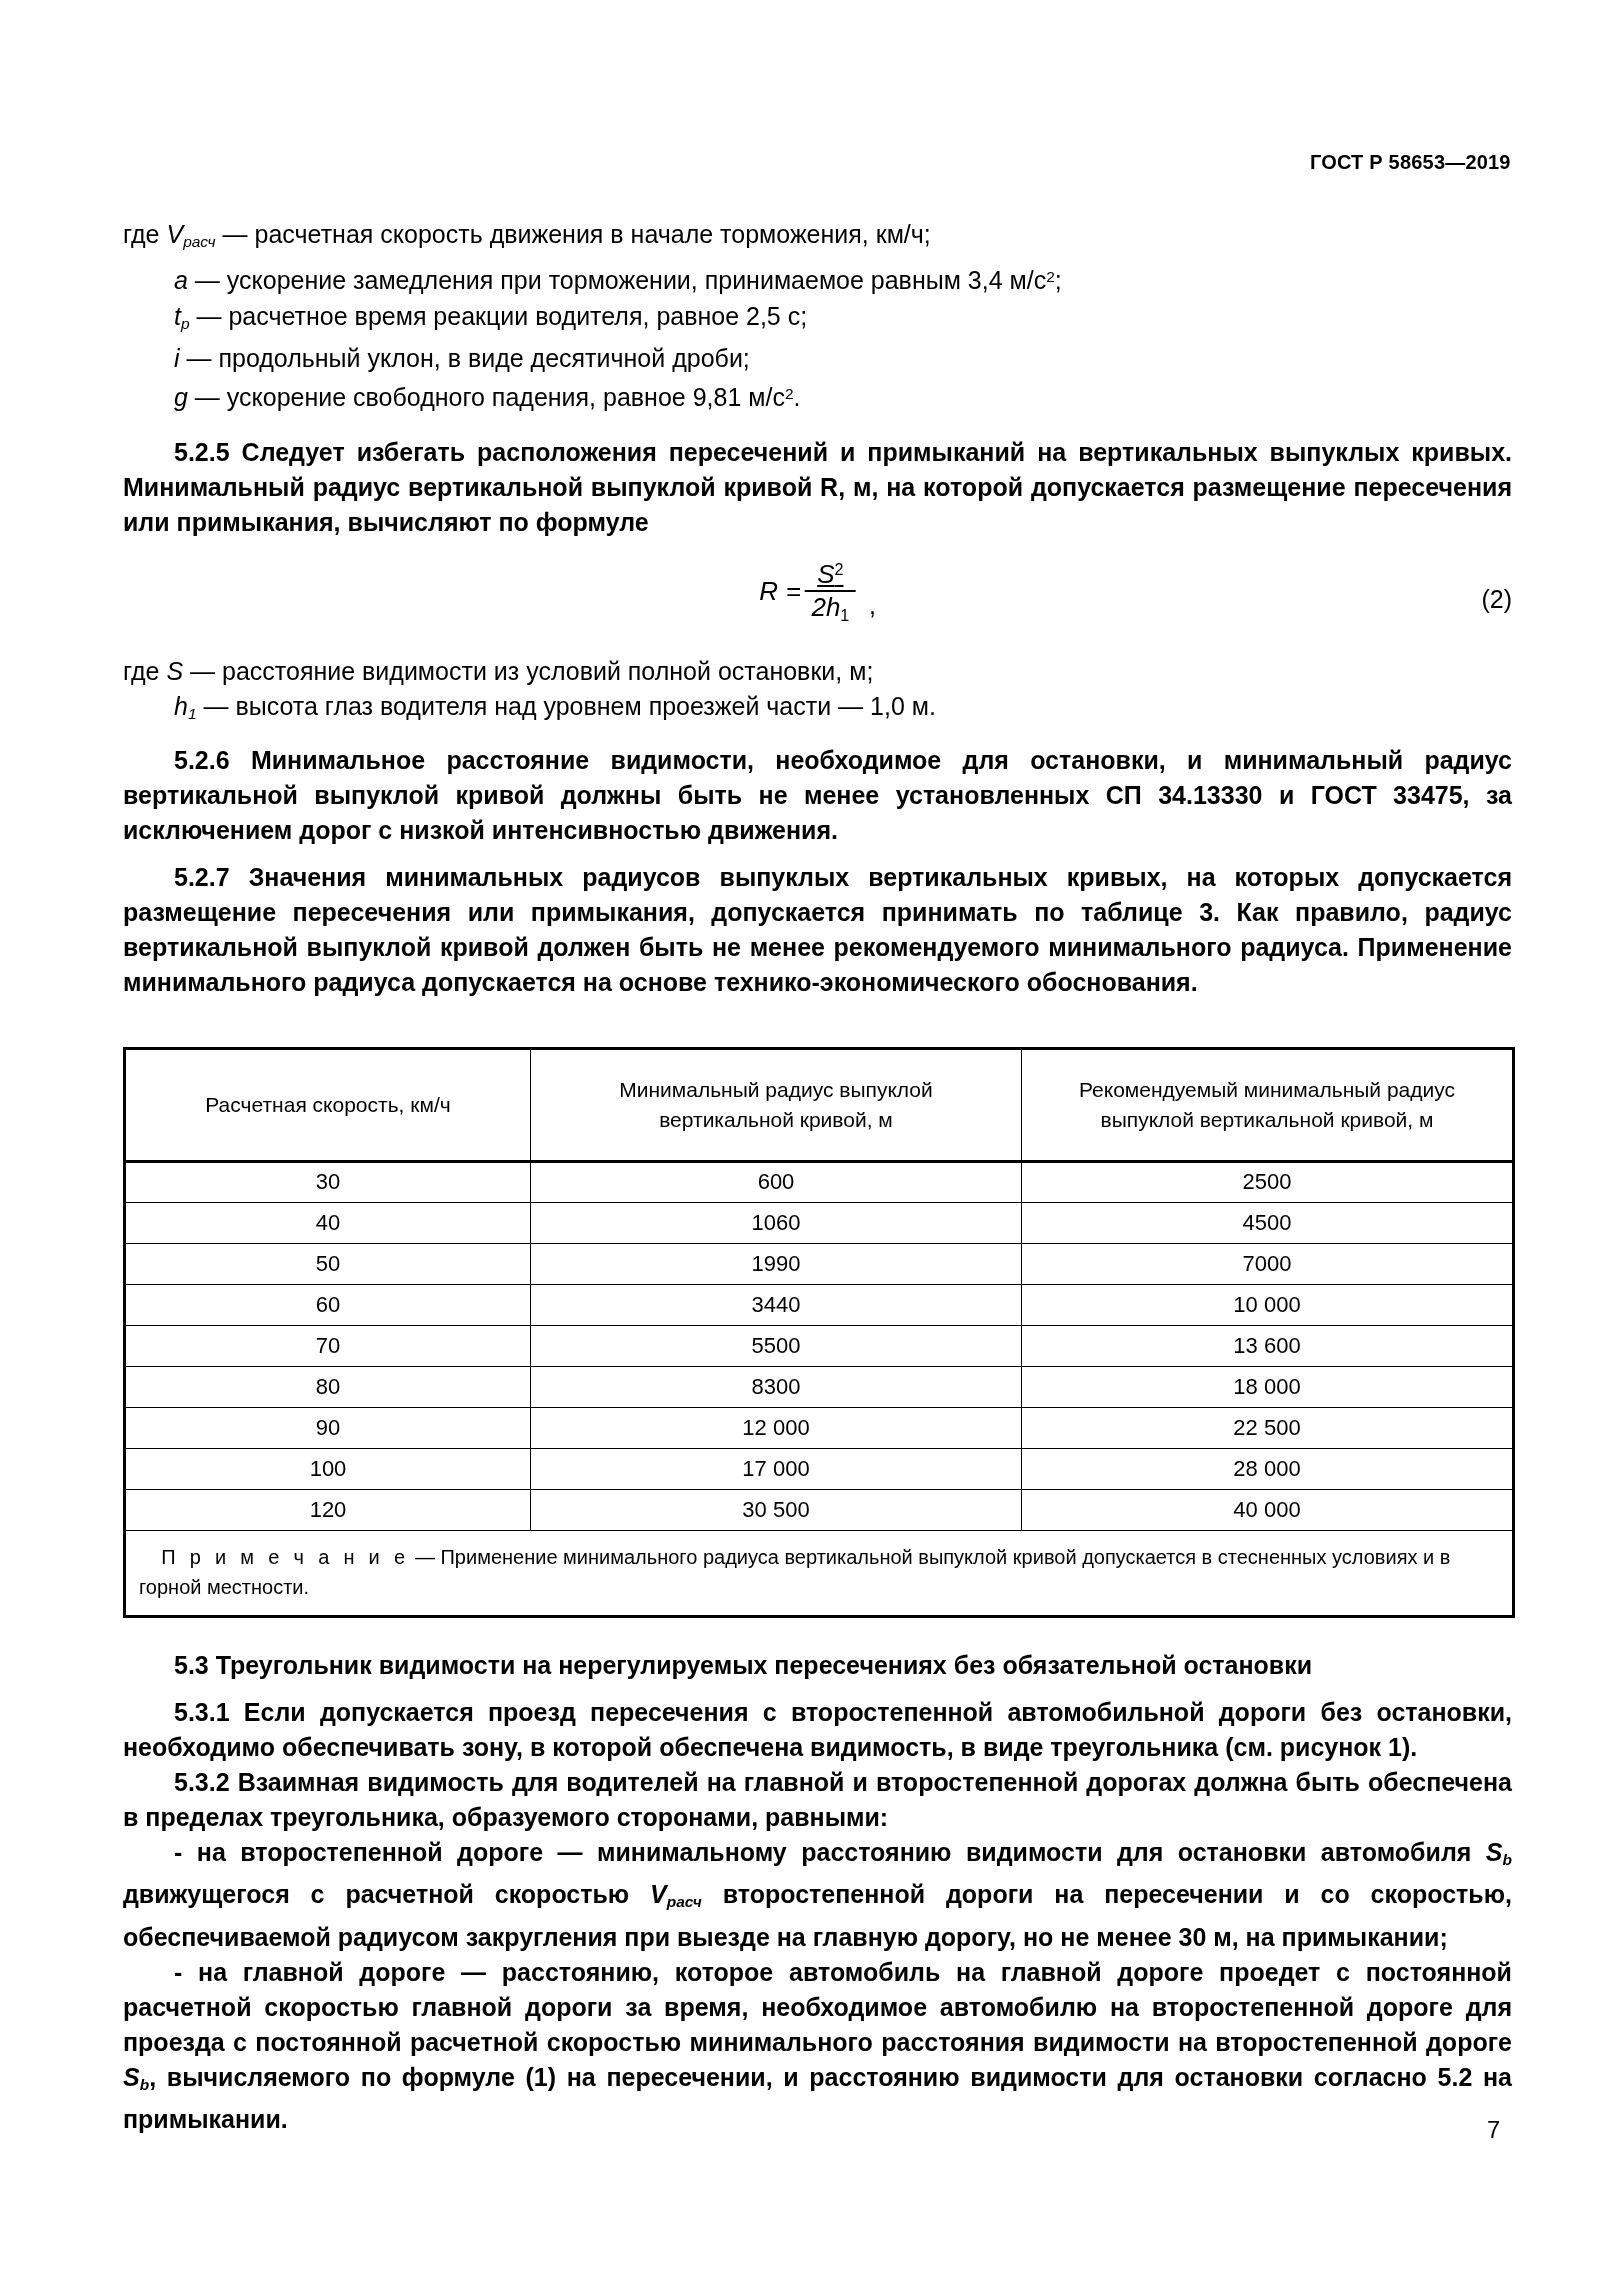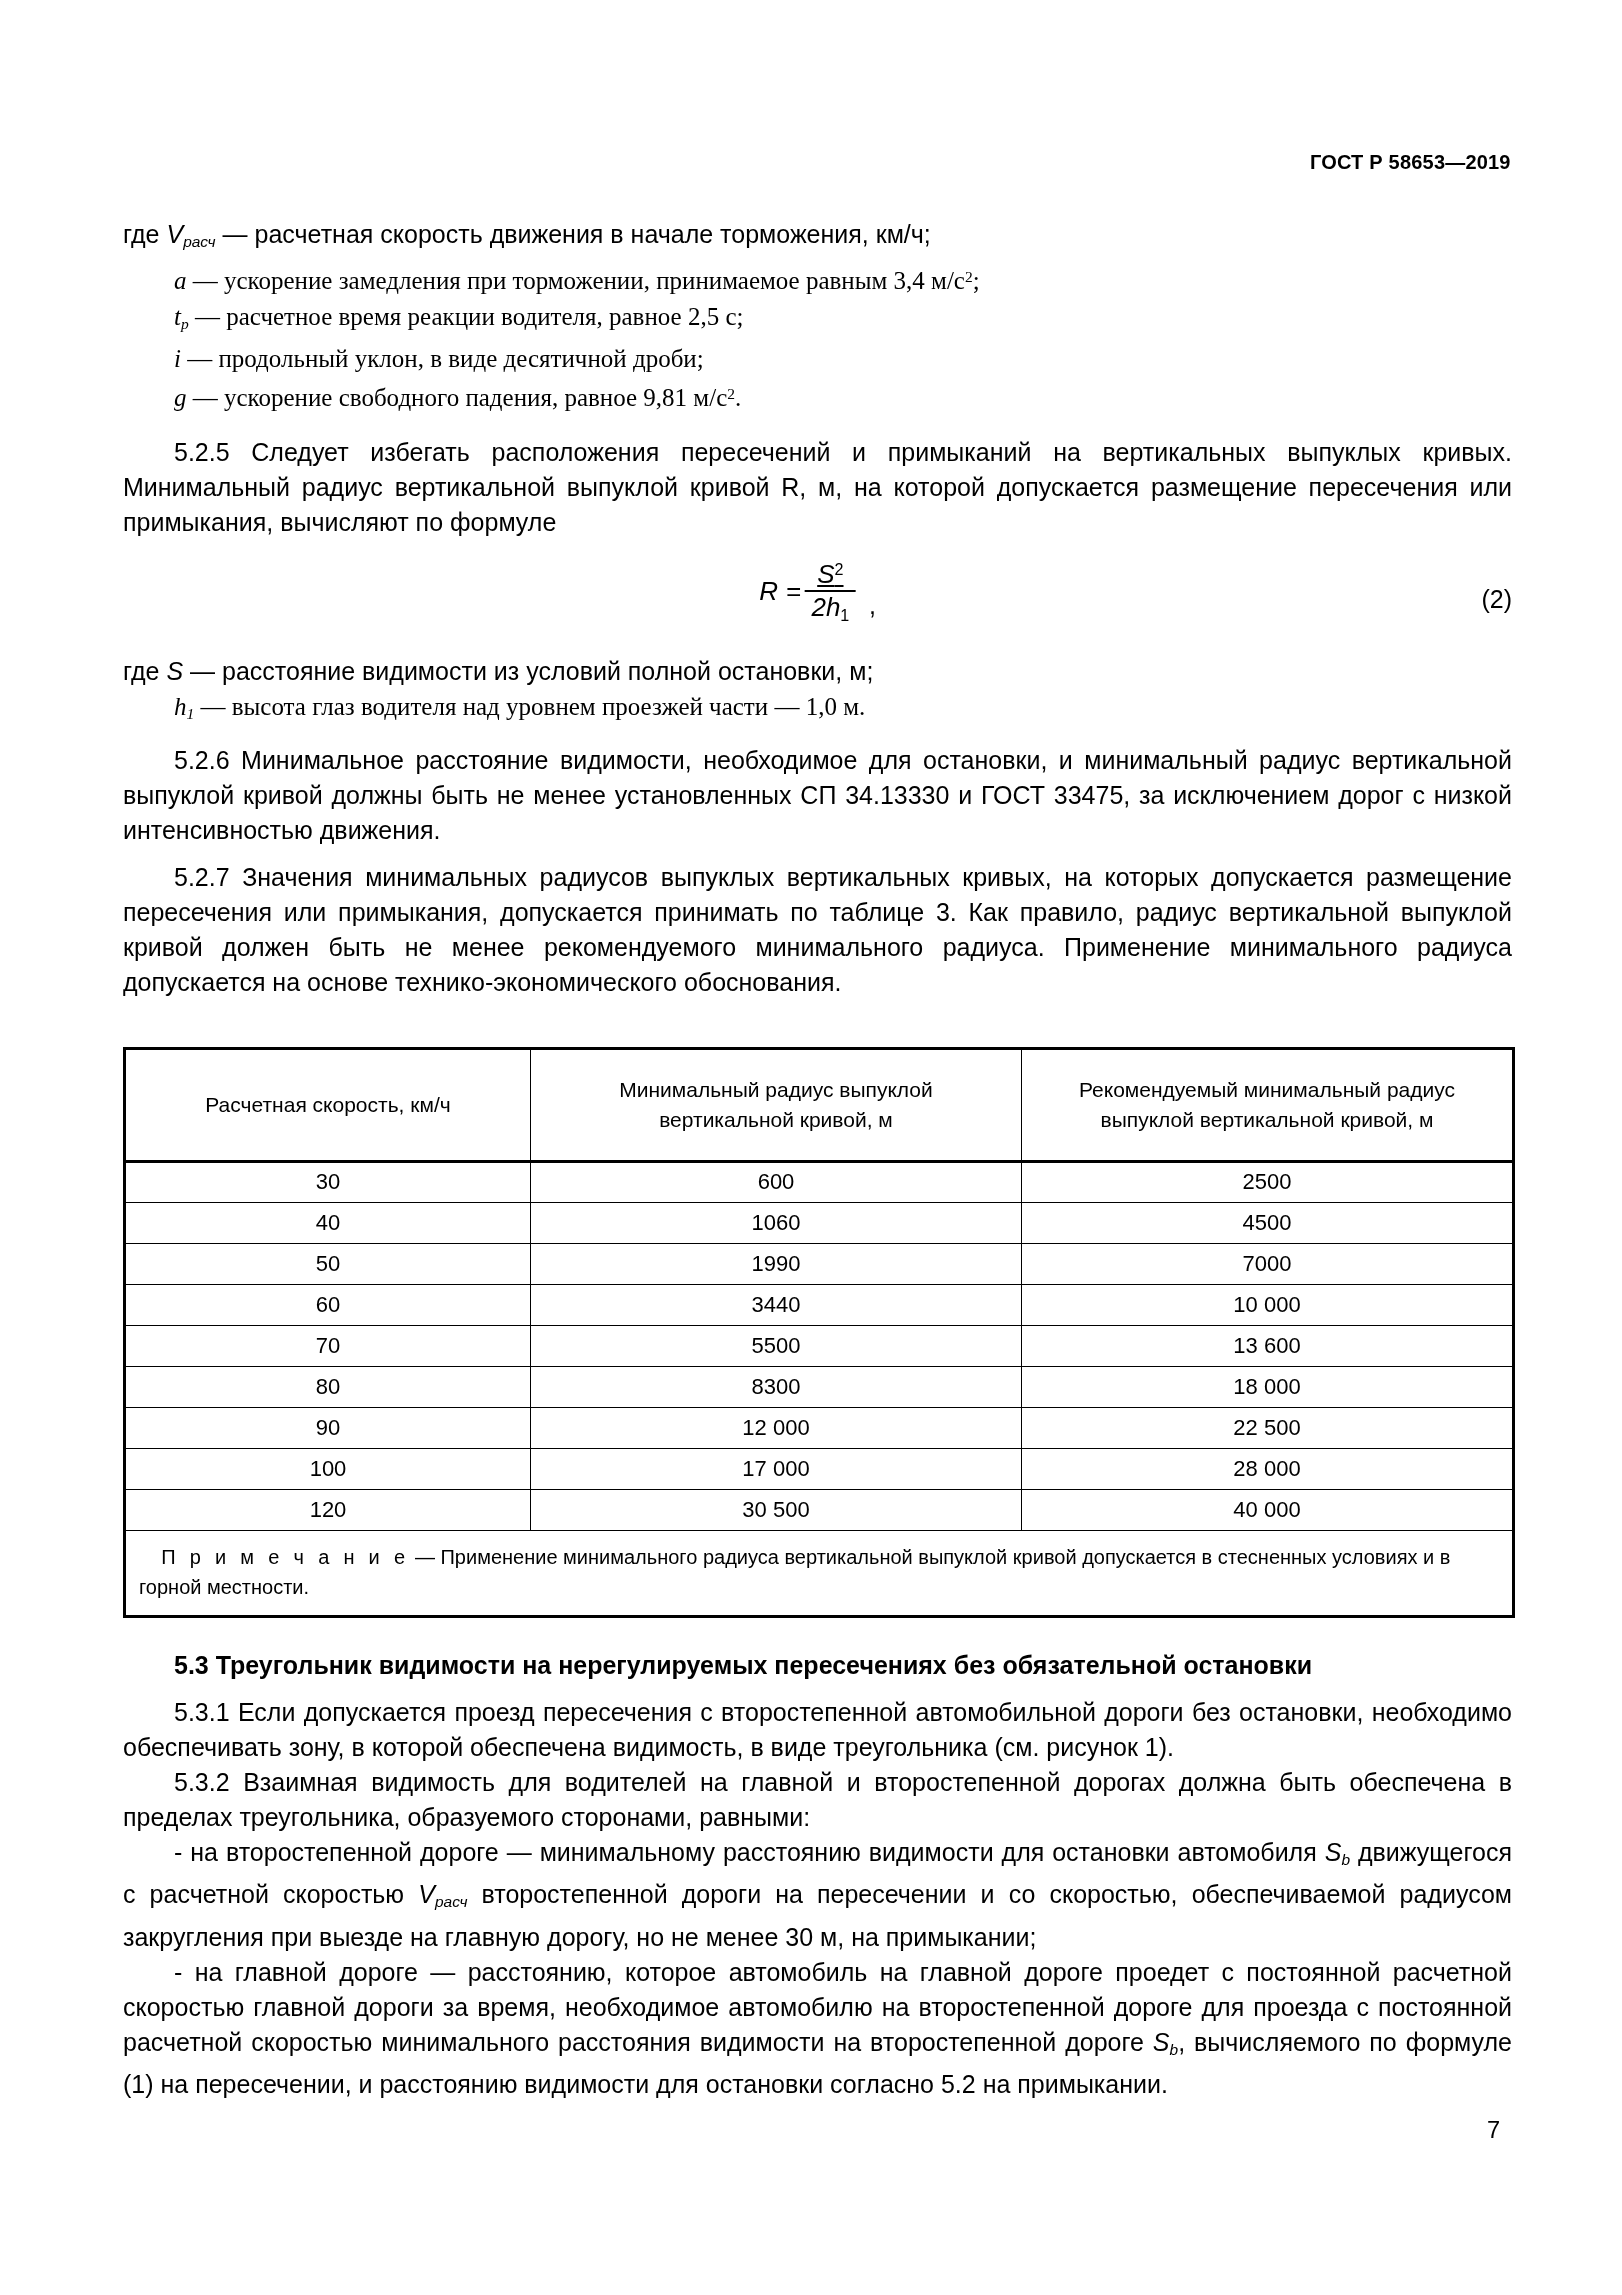--- a/index.html
+++ b/index.html
@@ -39,28 +39,28 @@
 
   
   .para {
     font-size: 25px;
     line-height: 35px;
     text-align: justify;
     text-justify: inter-word;
     margin: 0;
     hyphens: manual;
   }
-  .para.indent { text-indent: 51px; }
+  .para.indent { text-indent: 51px; font-weight: bold; }
   .where-line {
     font-size: 25px;
     line-height: 35px;
     margin: 0;
     white-space: nowrap;
   }
-  .where-line.sub { padding-left: 51px; font-family: Liberation Serif, serif; }
+  .where-line.sub { padding-left: 51px; }
   .italic { font-style: italic; }
   sub { font-size: 0.62em; vertical-align: -0.28em; font-style: normal; }
   sup { font-size: 0.62em; vertical-align: 0.48em; font-style: normal; }
   .isub { font-size: 0.62em; vertical-align: -0.28em; font-style: italic; }
 
   .block-gap-s { height: 11.8px; }
   .block-gap-m { height: 19.6px; }
   .block-gap-l { height: 30px; }
 
   

